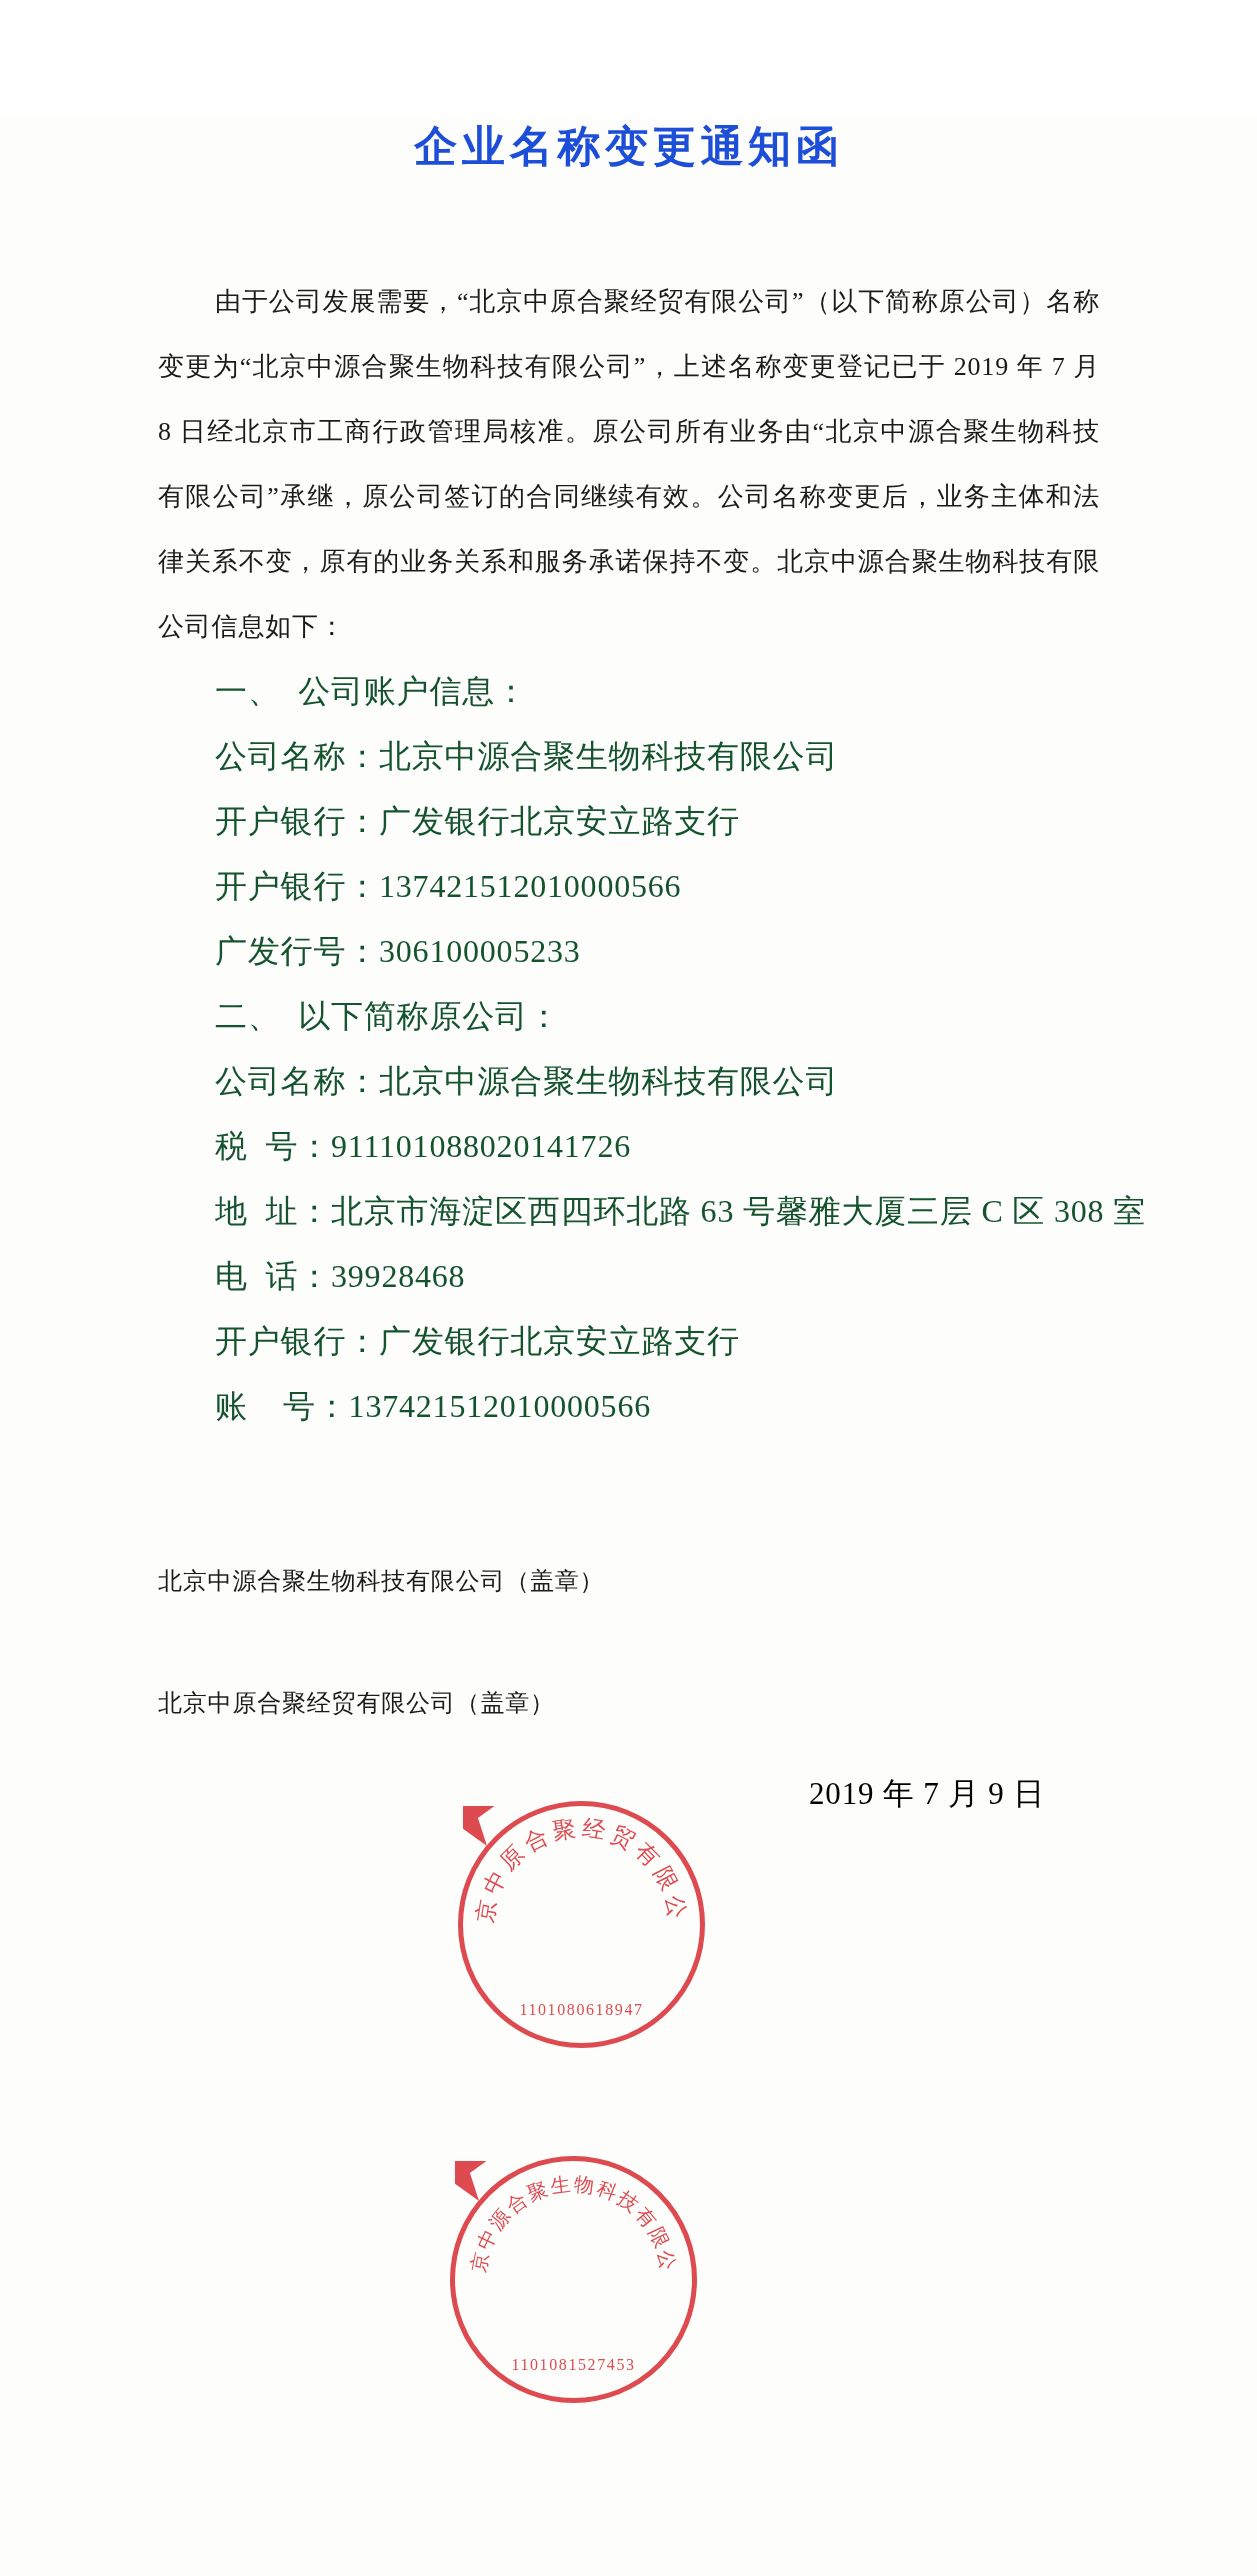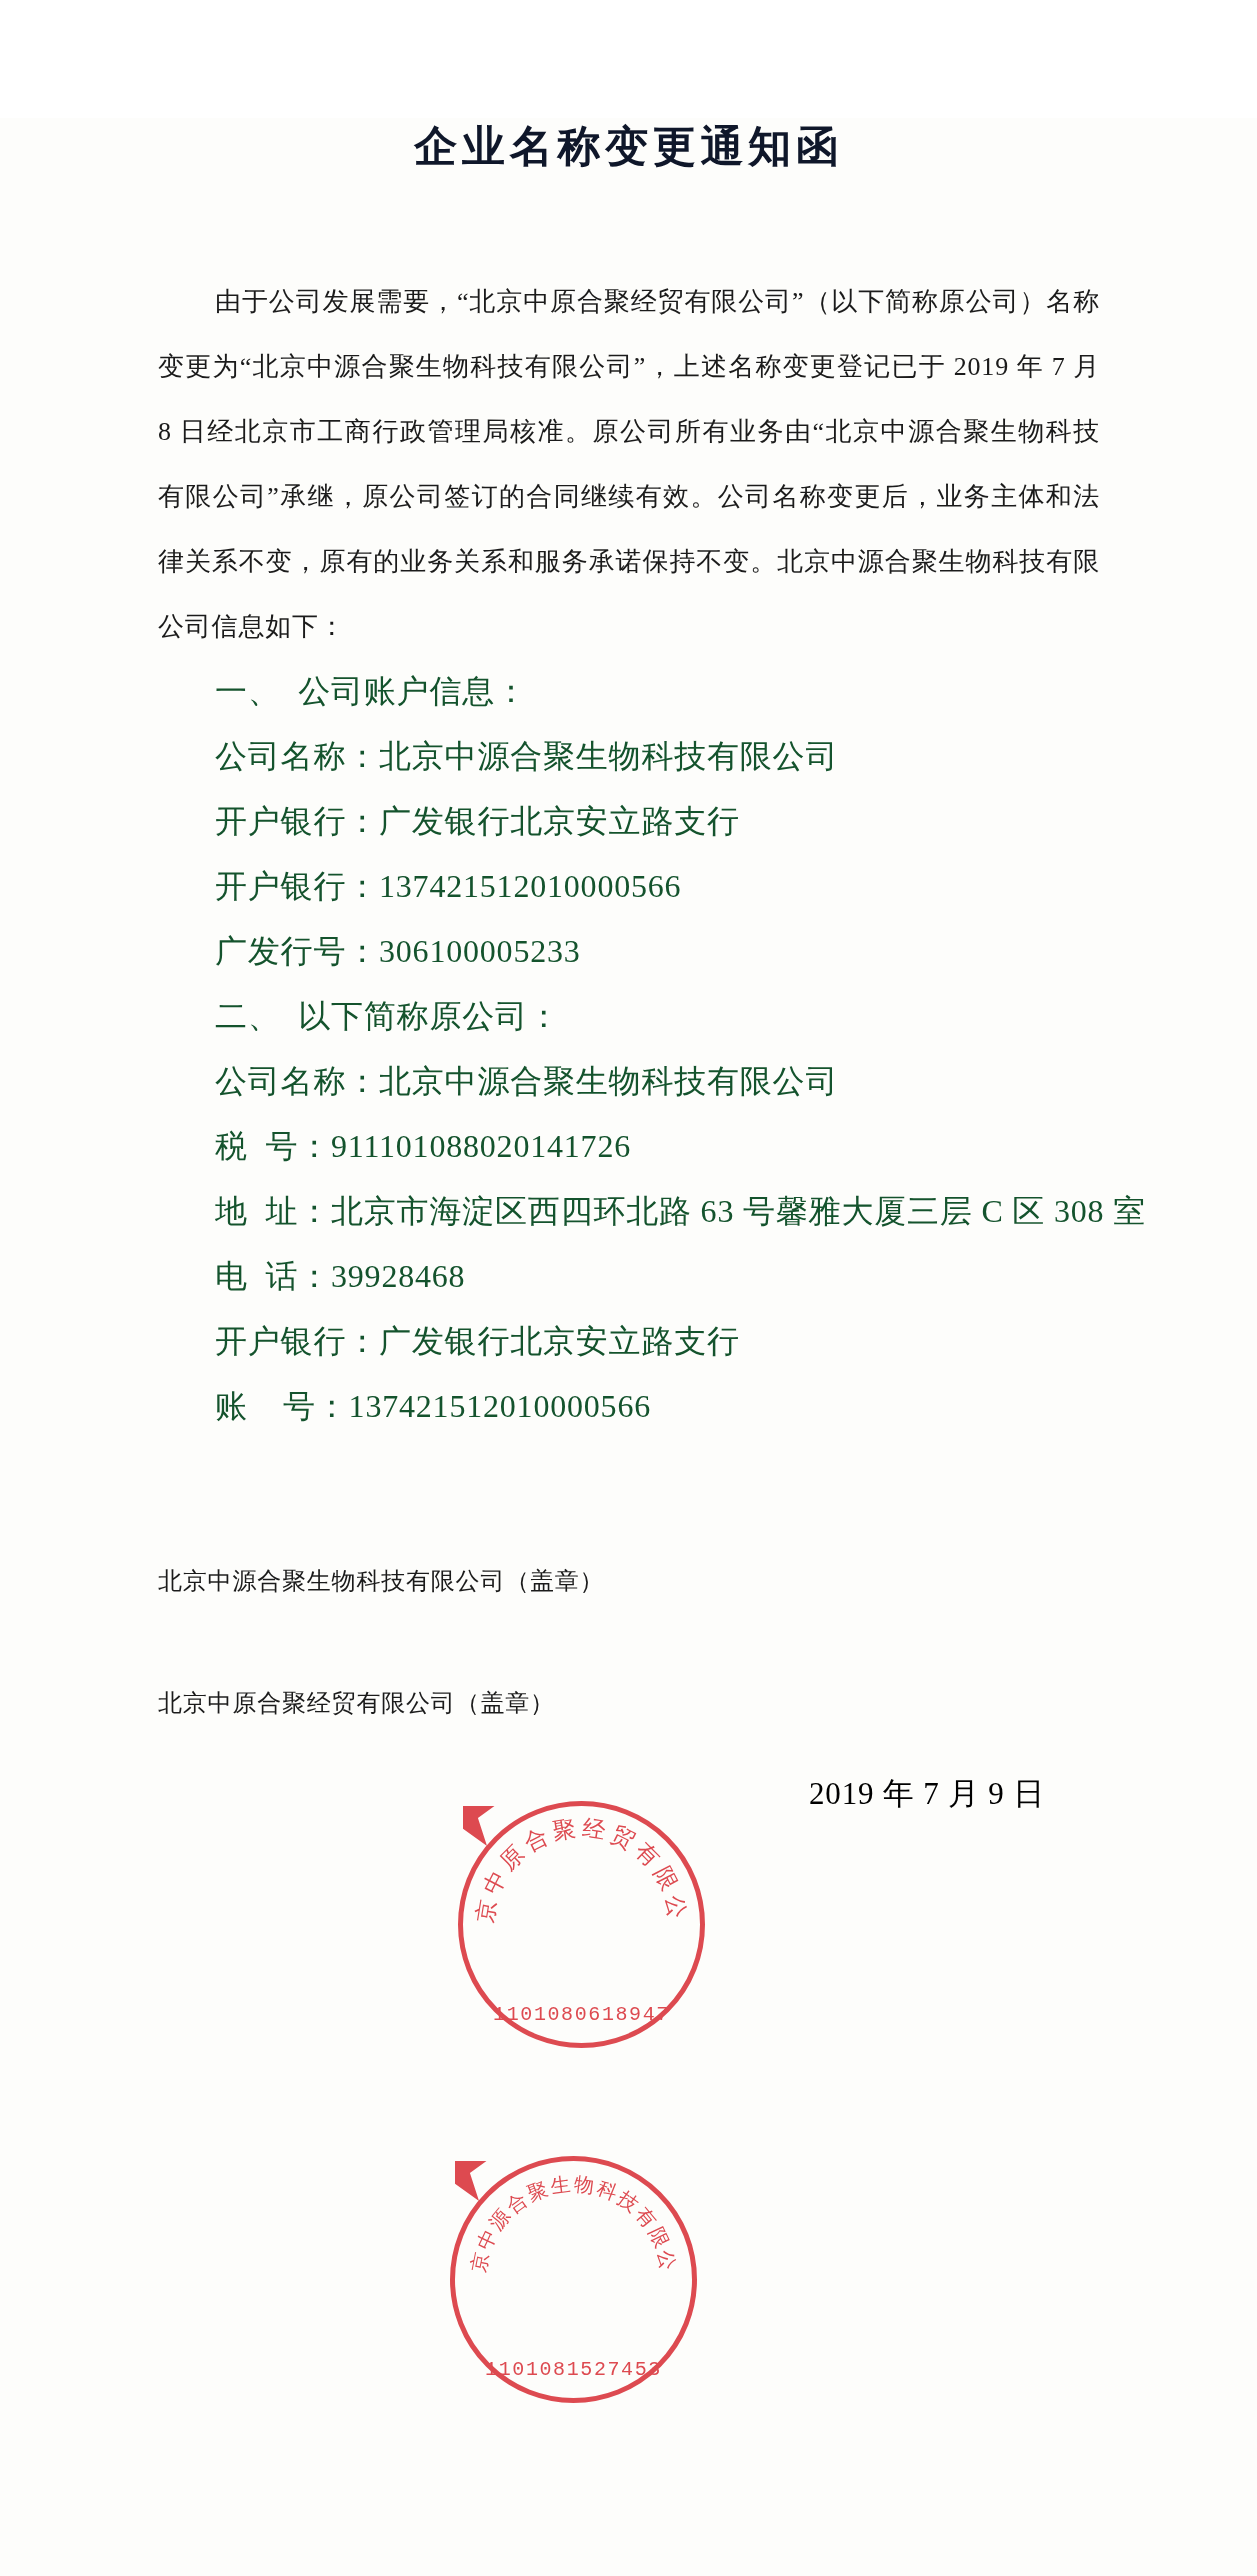--- a/index.html
+++ b/index.html
@@ -25,21 +25,21 @@
   }
 
   .doc-title {
     text-align: center;
     font-size: 43px;
     font-weight: bold;
     letter-spacing: 4.7px;
     margin-top: 118px;
     margin-bottom: 0;
     font-family: "Liberation Sans", "DejaVu Sans", sans-serif;
-    color: #0f172a;
+    color: #1d4ed8;
   }
 
   .body-block {
     margin-top: 93px;
     font-family: Liberation Serif, serif;
   }
 
   p.para {
     font-size: 26px;
     line-height: 65px;
@@ -114,25 +114,25 @@
   }
   .seal-text-arc {
     position: absolute;
     left: 0; top: 0;
     width: 100%; height: 100%;
   }
   .seal-bottom-num {
     position: absolute;
     left: 0;
     width: 100%;
-    bottom: 17px;
+    bottom: 24px;
     text-align: center;
-    font-size: 20px;
+    font-size: 16px;
     letter-spacing: 1.6px;
-    font-family: Liberation Mono, monospace;
+    font-family: Liberation Serif, serif;
   }
 
   #seal-company-old {
     left: 458px;
     top: 1683px;
     width: 237px;
     height: 237px;
   }
   #seal-company-new {
     left: 450px;

